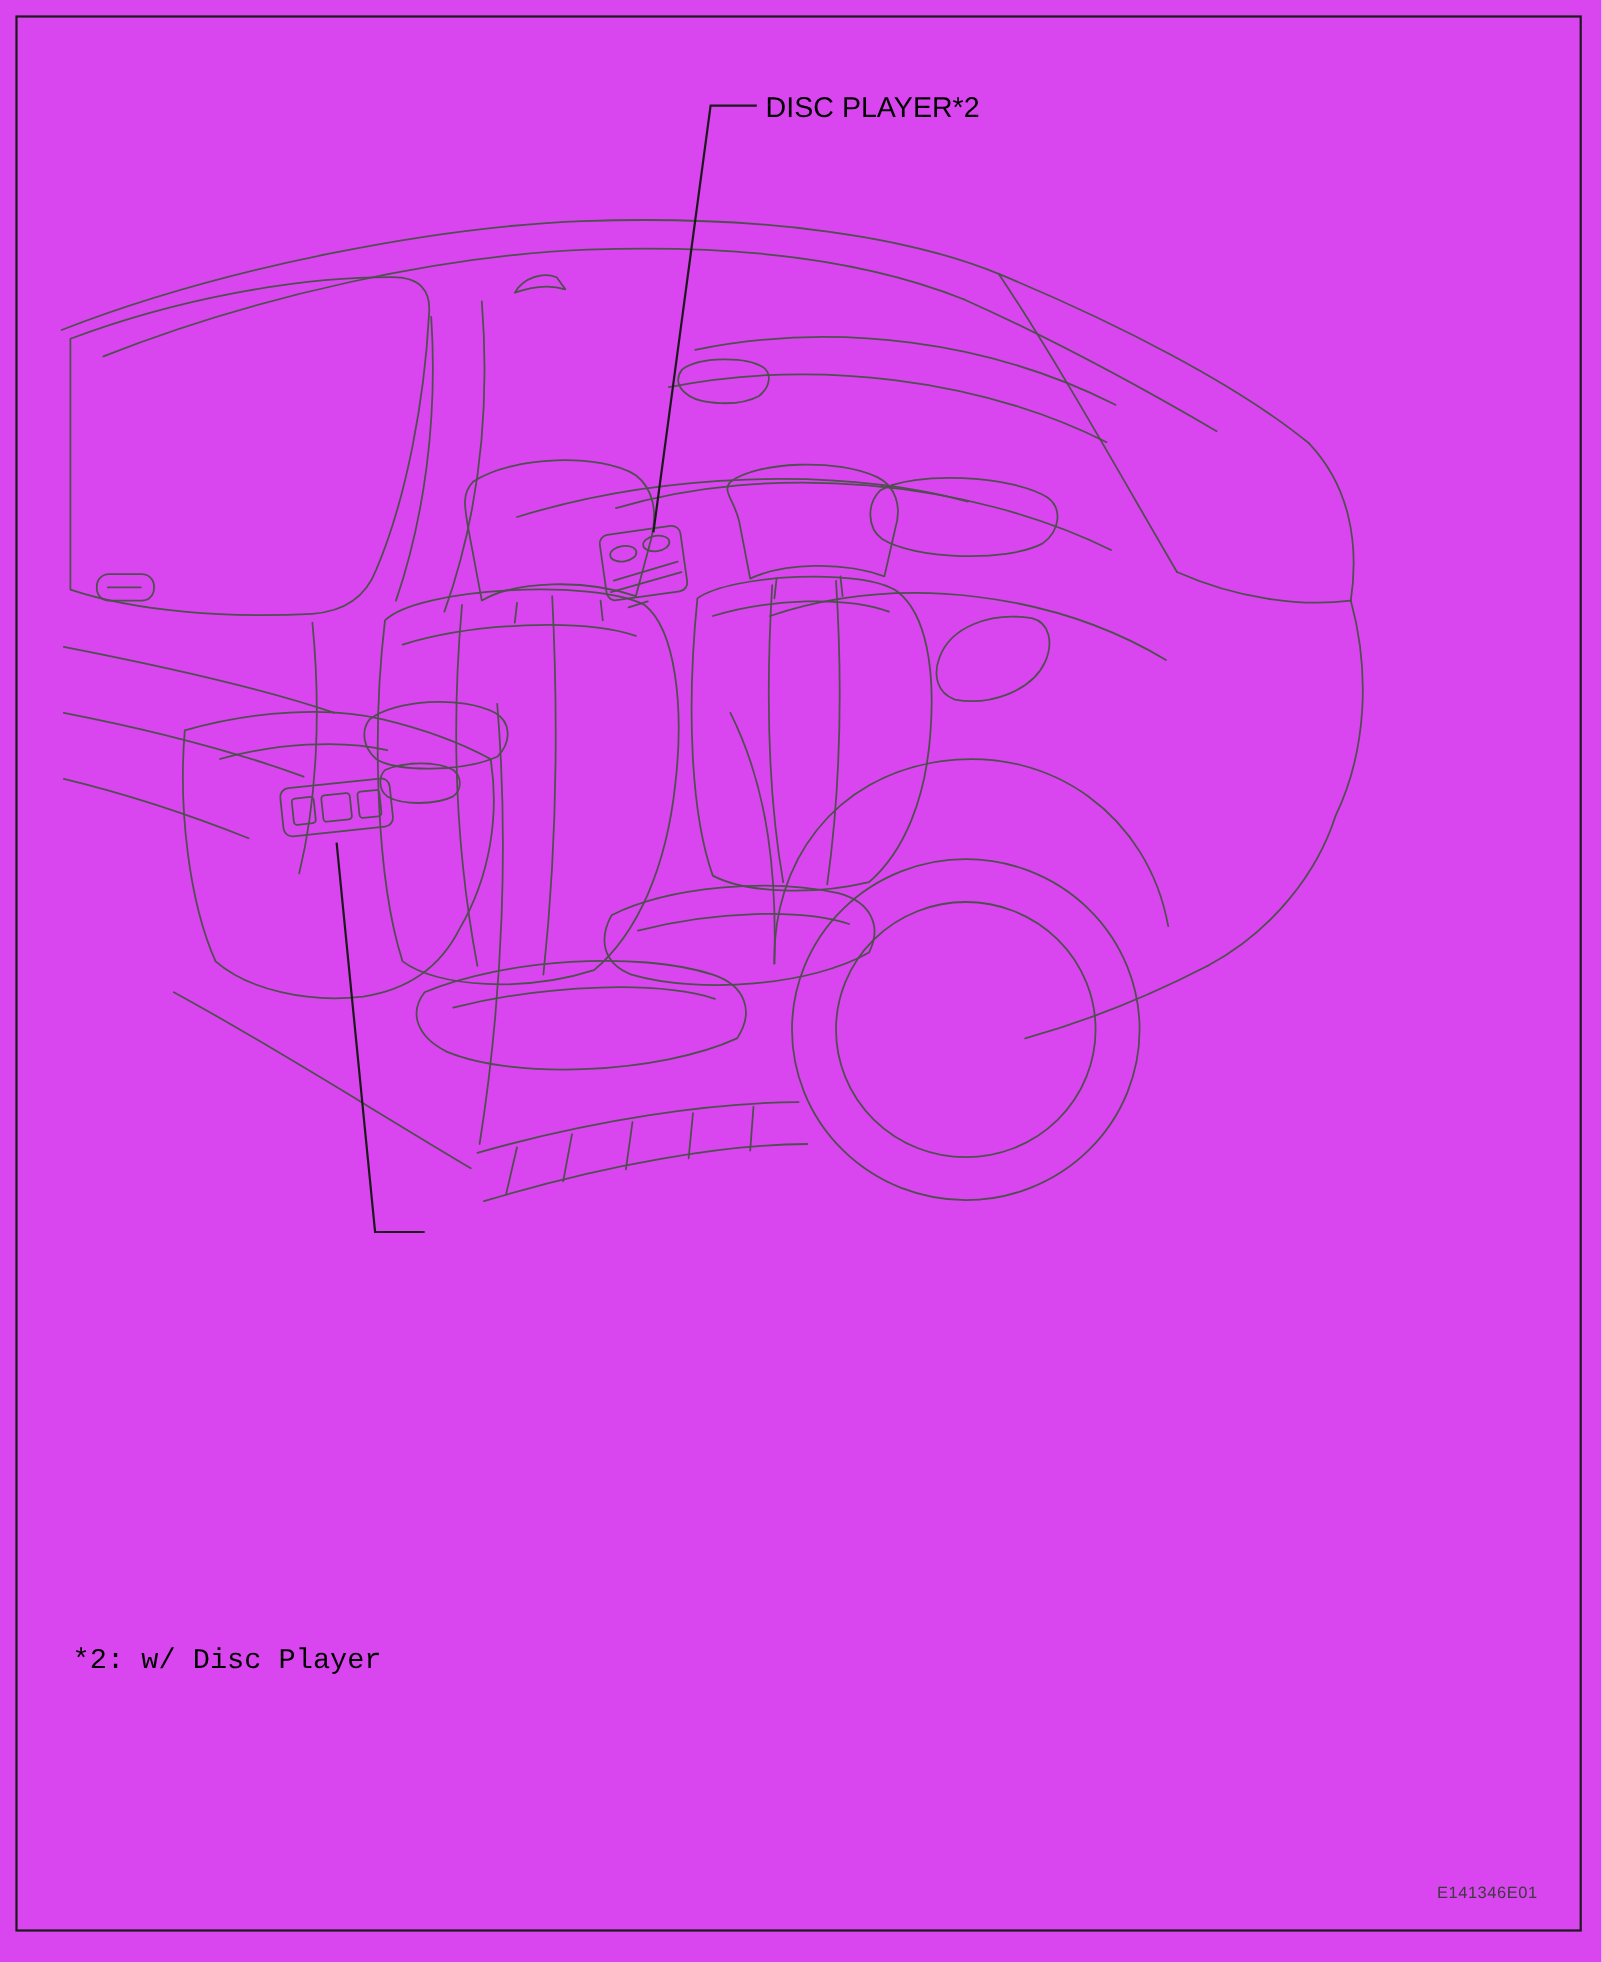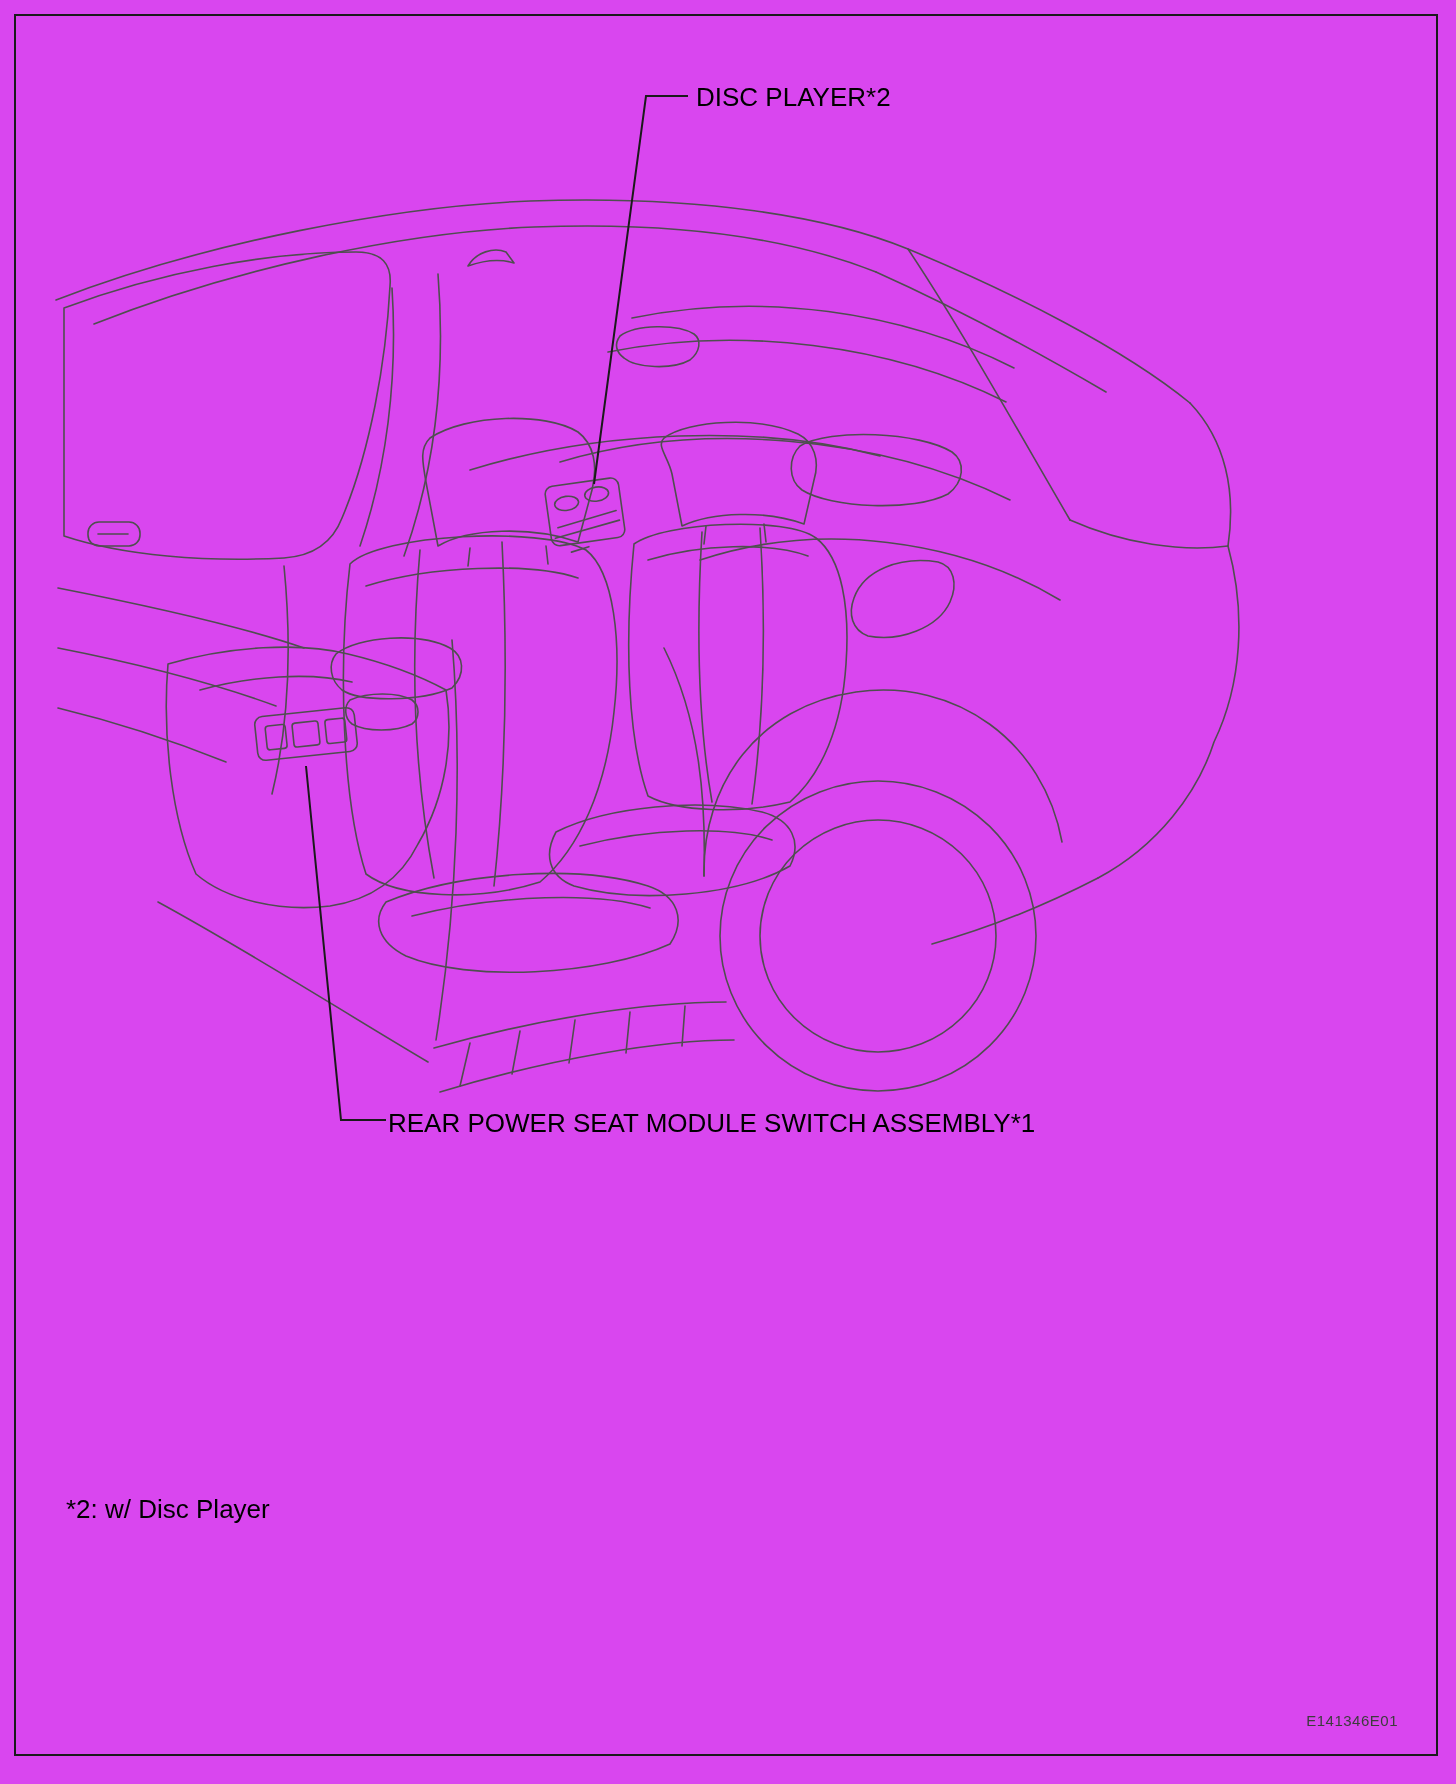--- a/index.html
+++ b/index.html
@@ -53,21 +53,21 @@
   .callout-disc { left: 696px; top: 80px; }
   .callout-switch { left: 388px; top: 1106px; }
   .footnote {
     position: absolute;
     left: 66px;
     font-size: 26px;
     color: #000;
     white-space: nowrap;
   }
   .footnote-1 { top: 1430px; }
-  .footnote-2 { top: 1494px; }
+  .footnote-2 { top: 1494px; font-family: Liberation Mono, monospace; }
   .figure-id {
     position: absolute;
     right: 58px;
     top: 1712px;
     font-size: 15px;
     letter-spacing: 0.5px;
     color: #3c3c3c;
     margin-left: 32px;
   }
 </style>
@@ -185,20 +185,19 @@
 
     <g class="leaders">
       <path d="M688,96 L646,96 L594,484"></path>
       <path d="M306,766 L341,1120 L386,1120"></path>
     </g>
   </svg>
 
   <div class="callout callout-disc">DISC PLAYER*2</div>
 
   <div class="callout callout-switch">
-    <div>REAR POWER SEAT MODULE SWITCH ASSEMBLY*1</div>
   </div>
 
   <div class="footnote footnote-2">*2: w/ Disc Player</div>
 
   <div class="figure-id">E141346E01</div>
 
 </div>
 
 </body></html>

